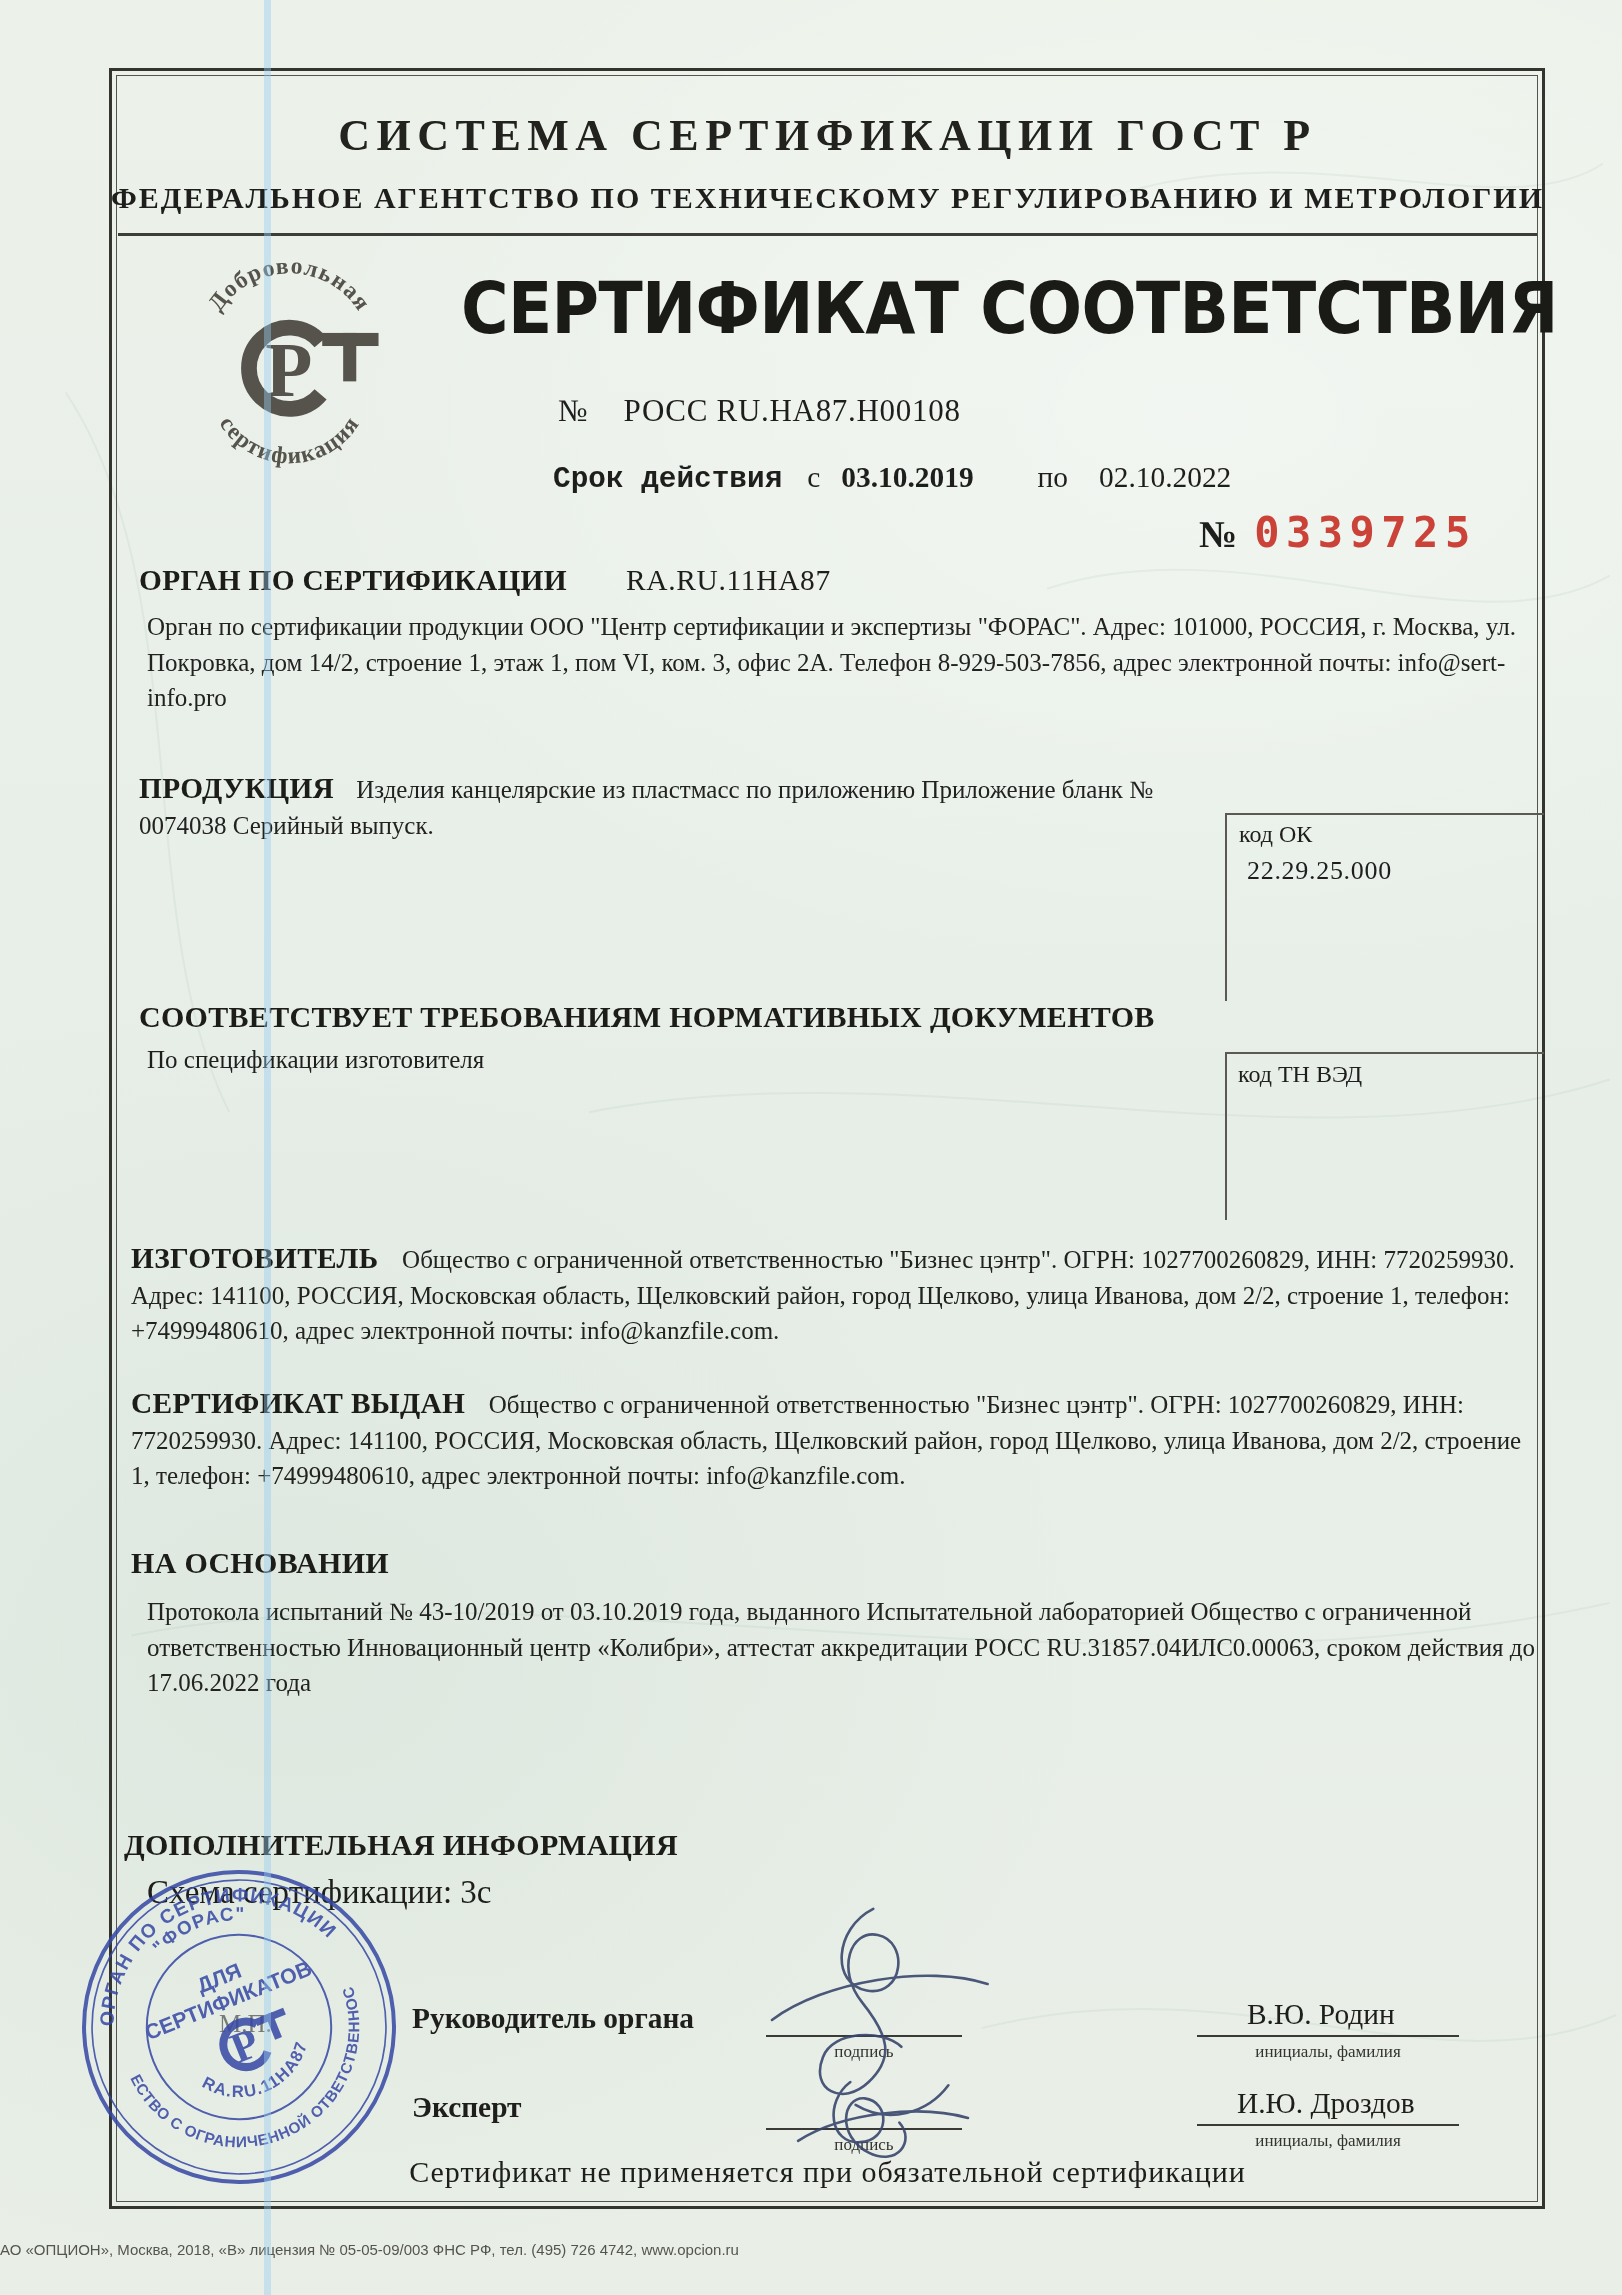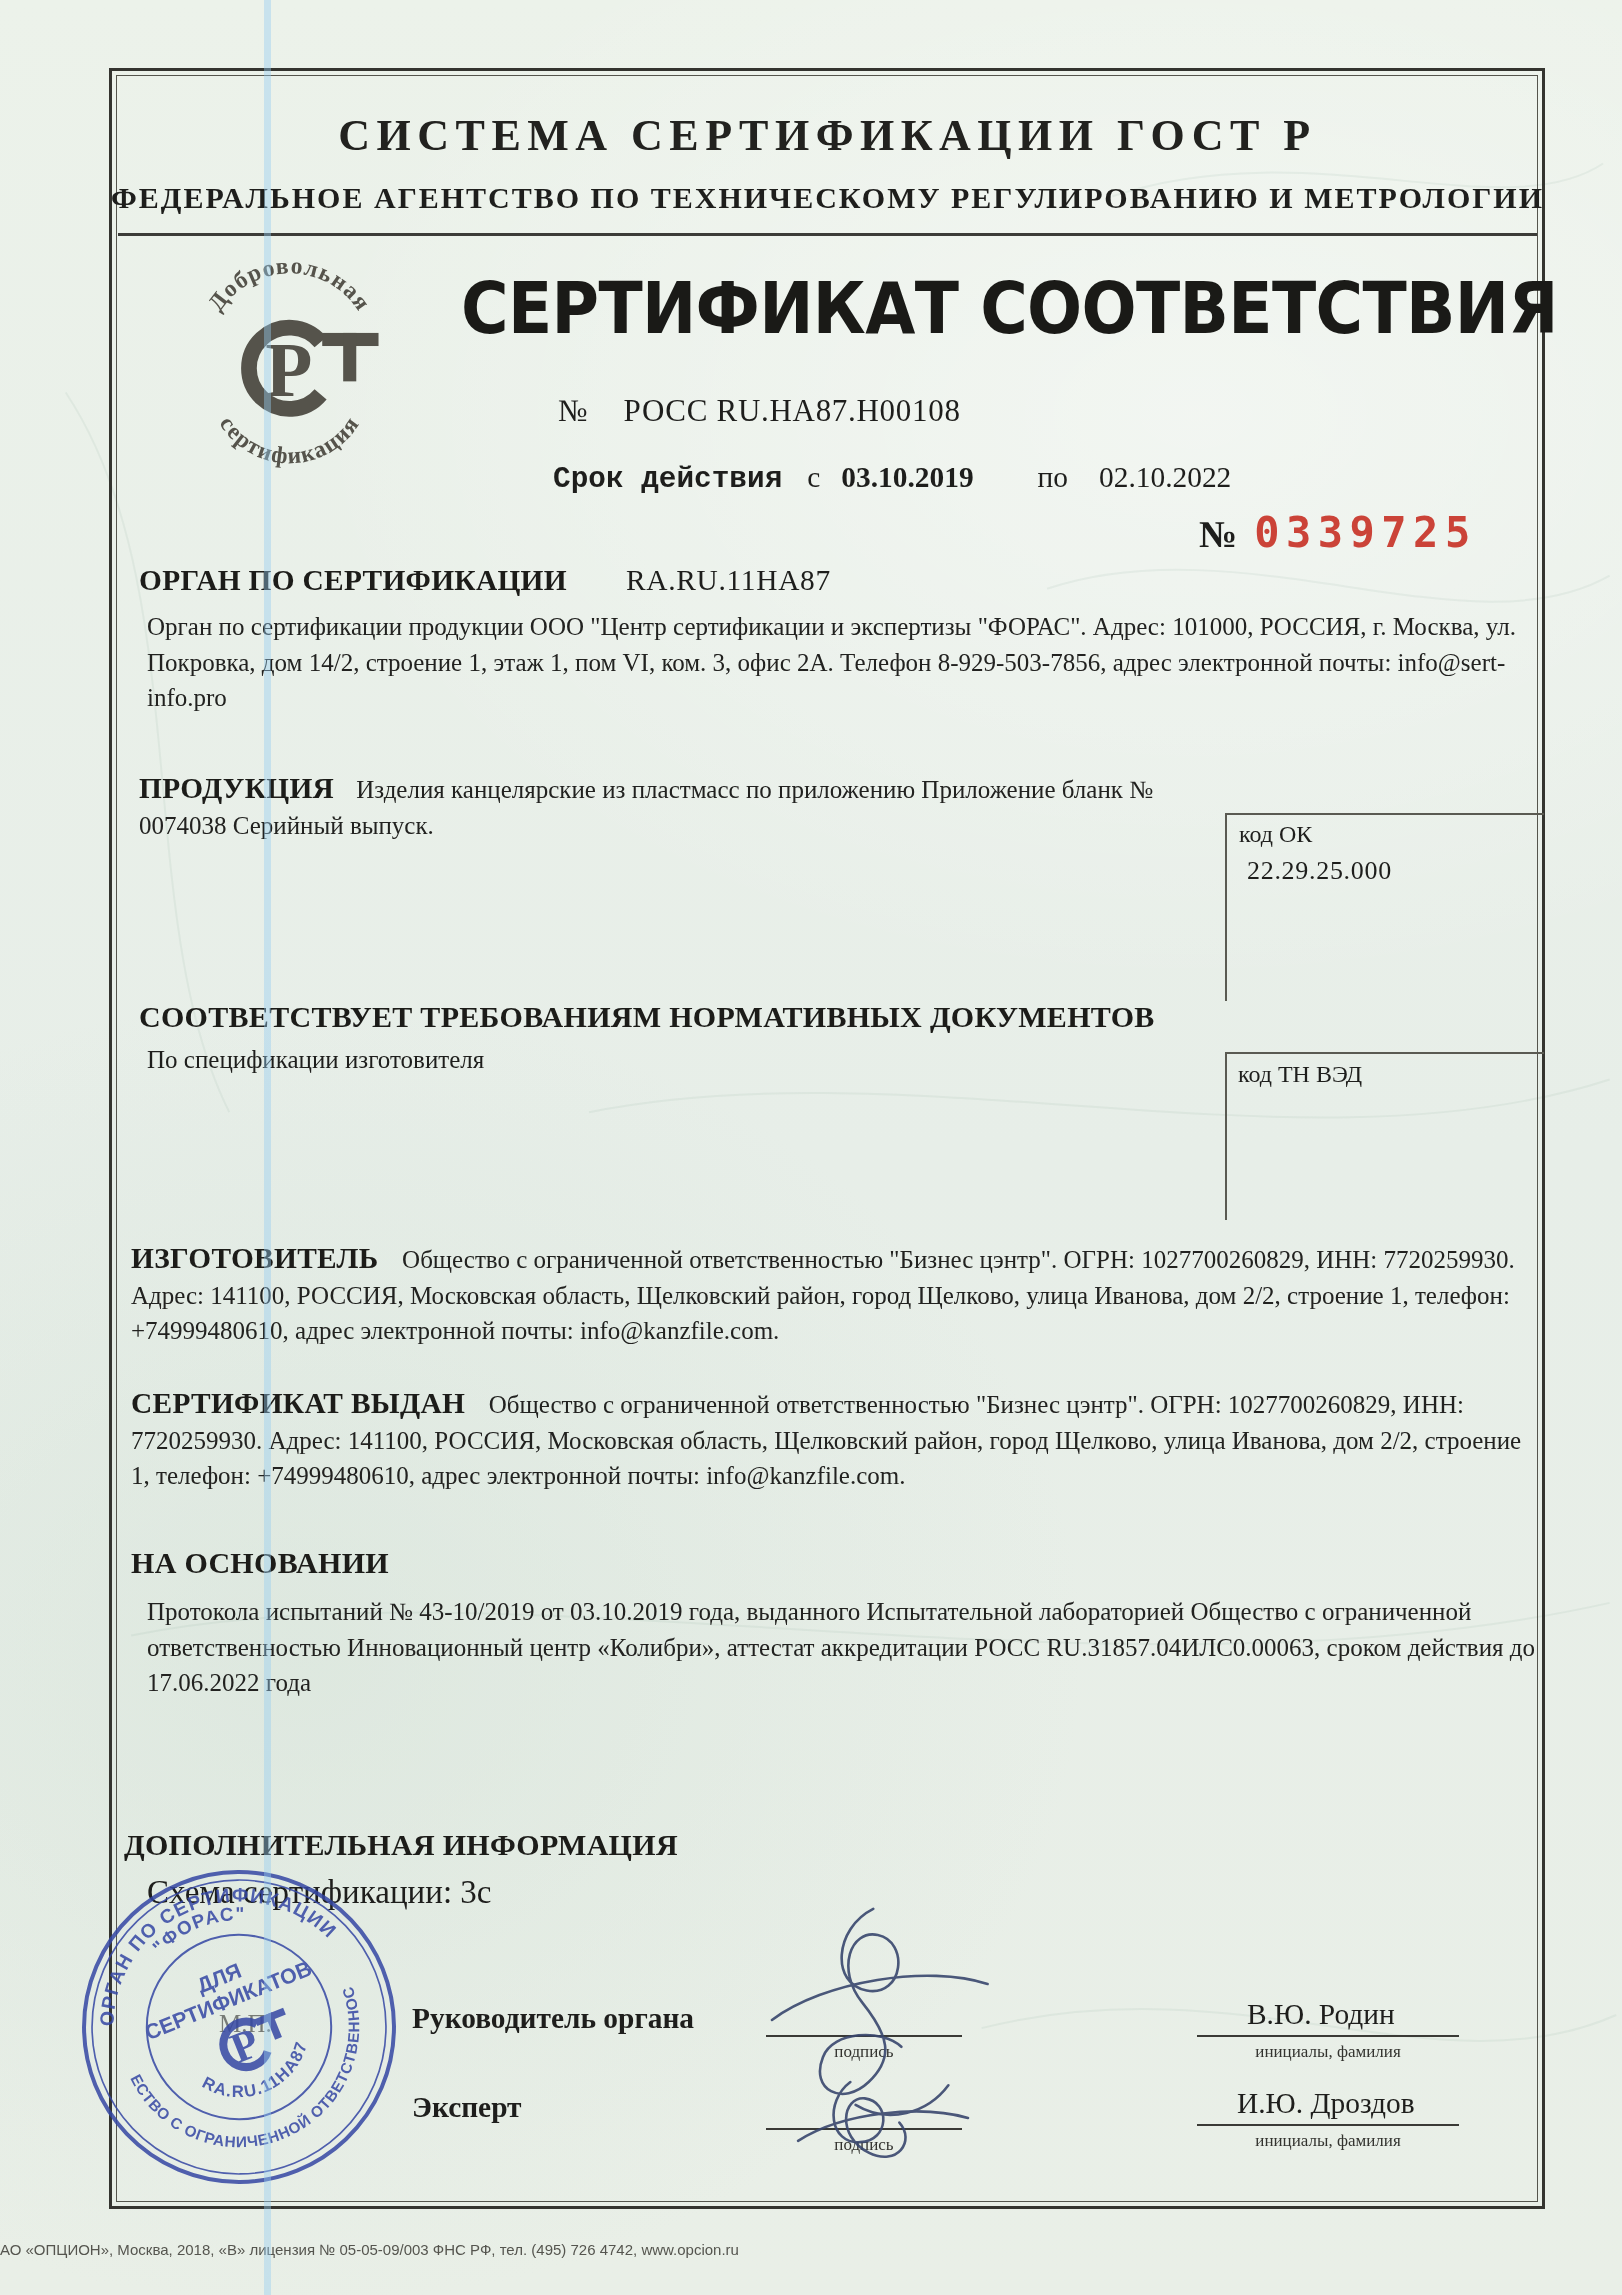--- a/index.html
+++ b/index.html
@@ -223,19 +223,20 @@
   <div class="abs name-head">В.Ю. Родин</div>
   <div class="abs name-rule1"></div>
   <div class="abs name-cap1">инициалы, фамилия</div>
 
   <div class="abs sig-rule2"></div>
   <div class="abs sig-cap2">подпись</div>
   <div class="abs name-expert">И.Ю. Дроздов</div>
   <div class="abs name-rule2"></div>
   <div class="abs name-cap2">инициалы, фамилия</div>
 
+  <div class="abs footnote">Сертификат не применяется при обязательной сертификации</div>
 
   <div class="abs imprint">АО «ОПЦИОН», Москва, 2018, «В»    лицензия № 05-05-09/003 ФНС РФ,  тел. (495) 726 4742, www.opcion.ru</div>
 
   <div class="scan-line"></div>
 
 </div>
 
 
 </body></html>

